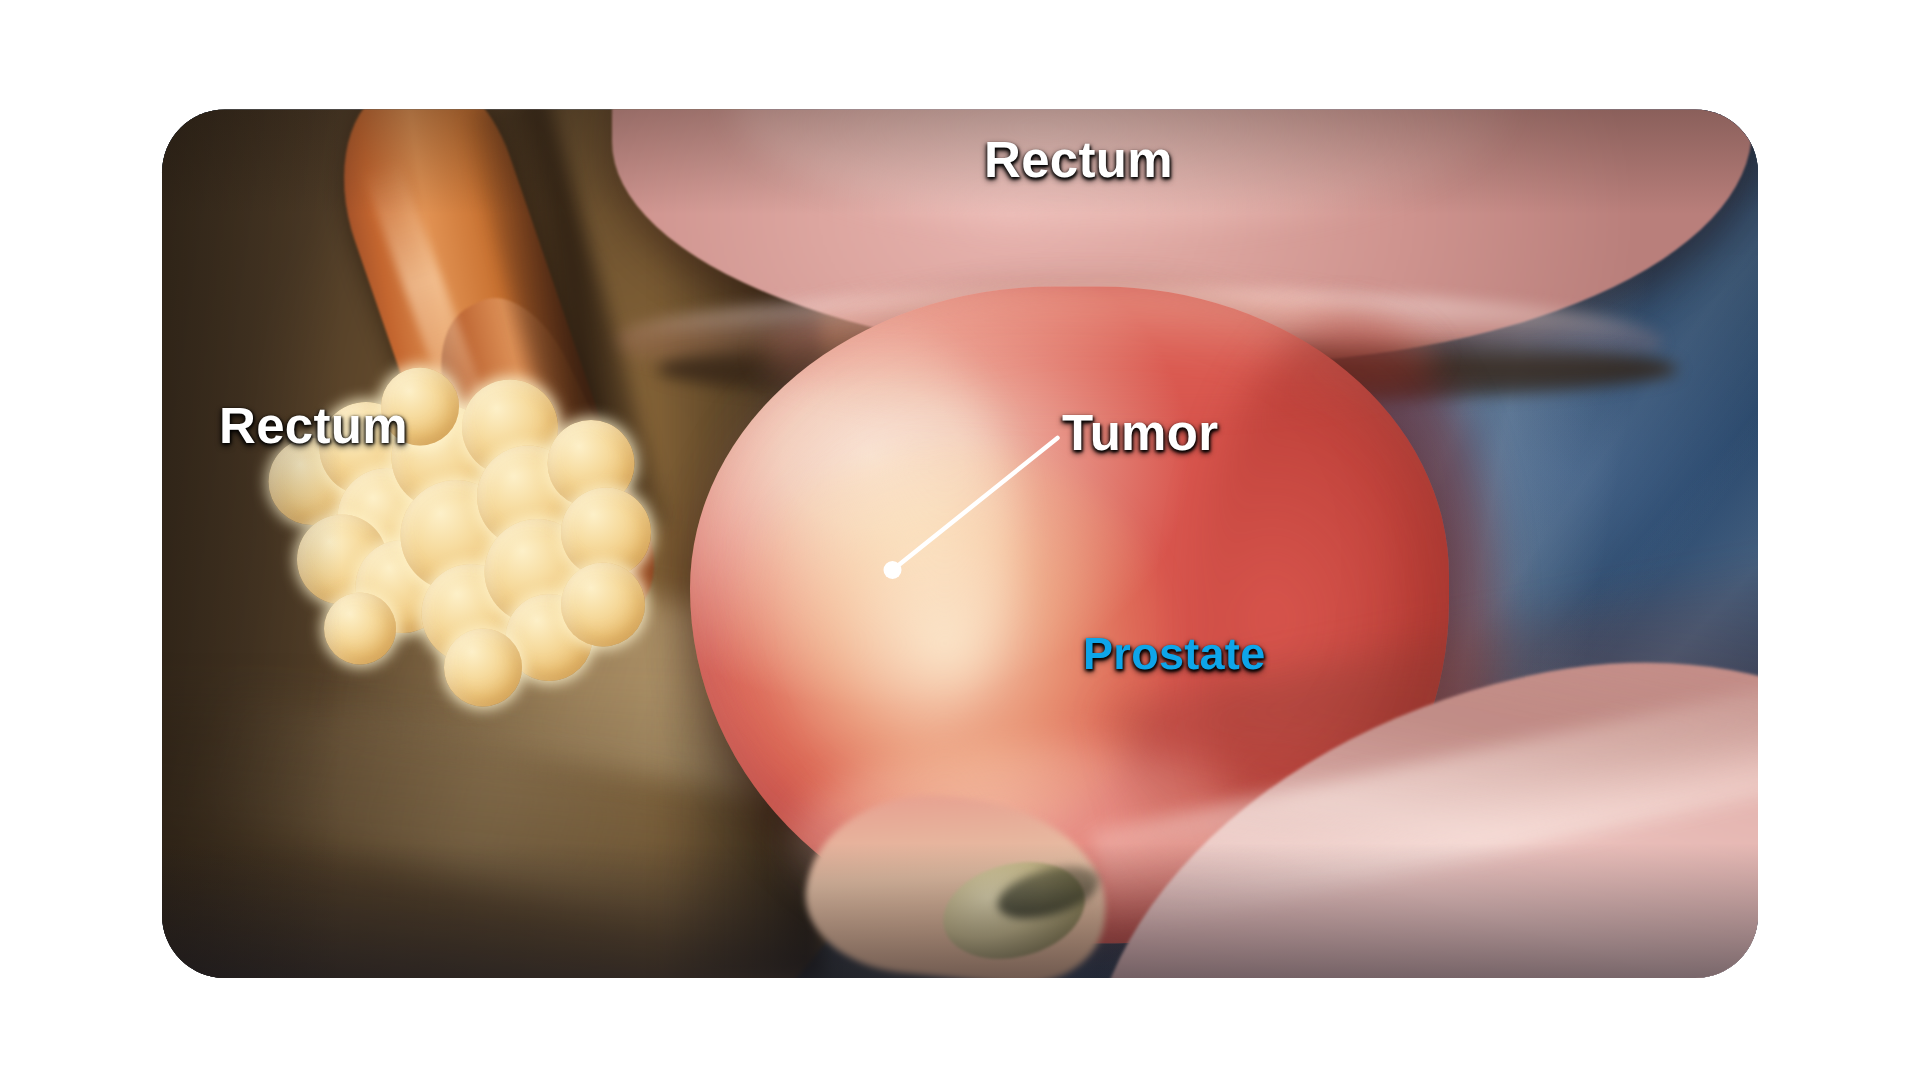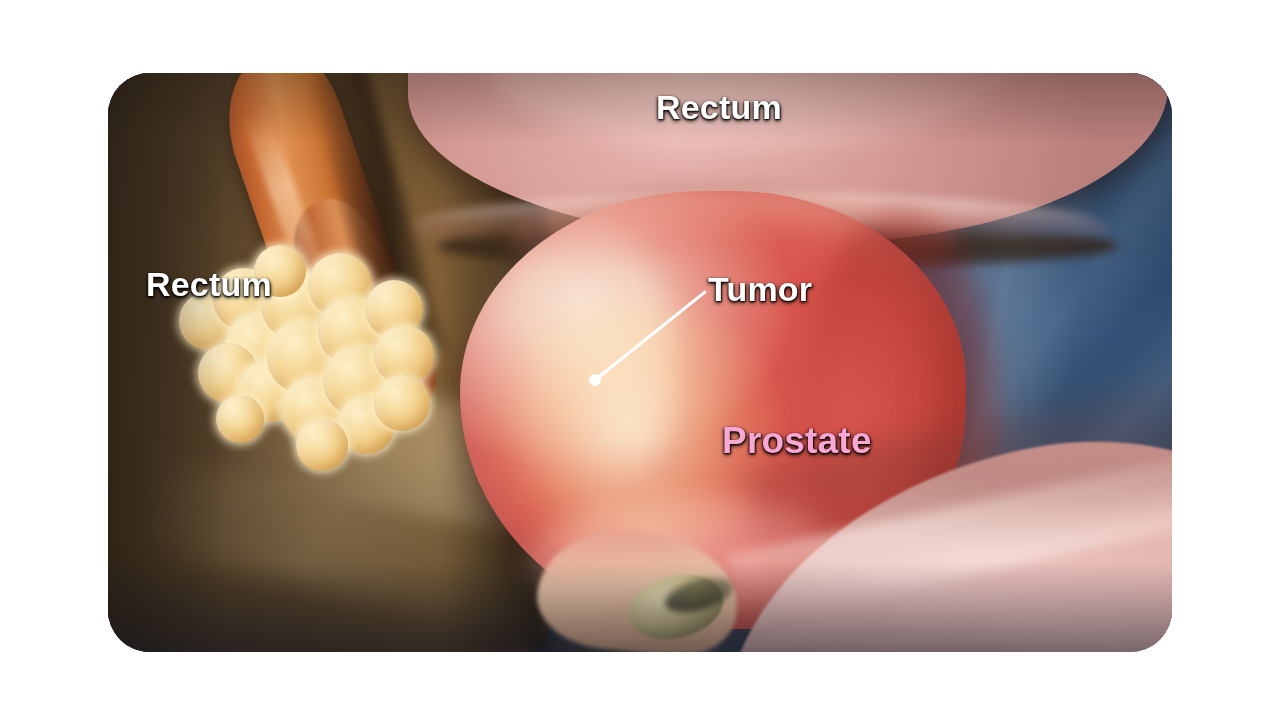--- a/index.html
+++ b/index.html
@@ -411,16 +411,16 @@
     <div class="bottom-vignette"></div>
 
     <svg class="leader-svg" id="leader-svg" width="1064" height="579" viewBox="0 0 1064 579">
       <line id="leader-line" stroke="#ffffff" stroke-width="3" stroke-linecap="round" x1="597" y1="219" x2="487" y2="307"></line>
       <circle id="leader-dot" r="6" cx="487" cy="307" fill="#ffffff"></circle>
     </svg>
 
     <div class="label" id="label-bladder" style="left: 548px; top: 15px; font-size: 34px; color: rgb(255, 255, 255);">Rectum</div>
     <div class="label" id="label-tumor" style="left: 600px; top: 197px; font-size: 34px; color: rgb(255, 255, 255);">Tumor</div>
     <div class="label" id="label-rectum" style="left: 38px; top: 192px; font-size: 34px; color: rgb(255, 255, 255);">Rectum</div>
-    <div class="label" id="label-prostate" style="left: 614px; top: 347px; font-size: 37px; color: #f9a8d4;">Prostate</div>
+    <div class="label" id="label-prostate" style="left: 614px; top: 347px; font-size: 30px; color: #0ea5e9;">Prostate</div>
 
   </div>
 </div>
 
 </body></html>

